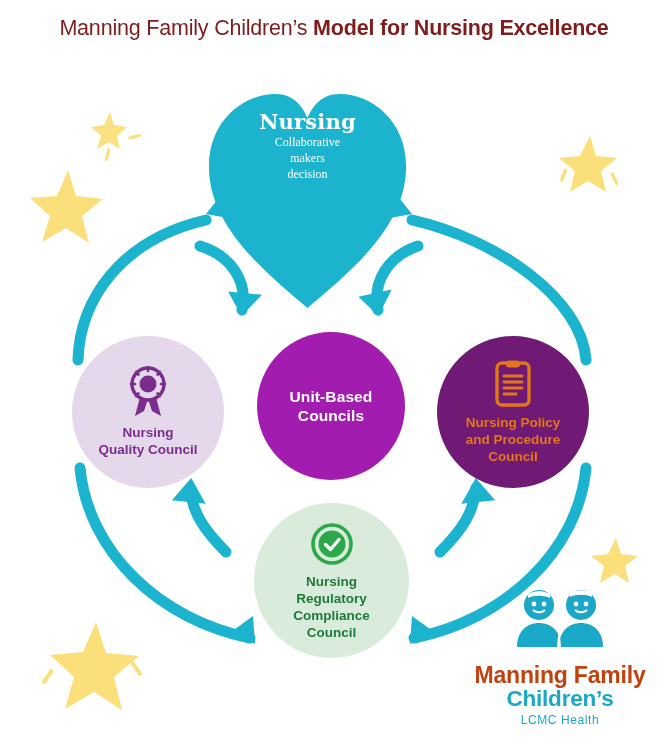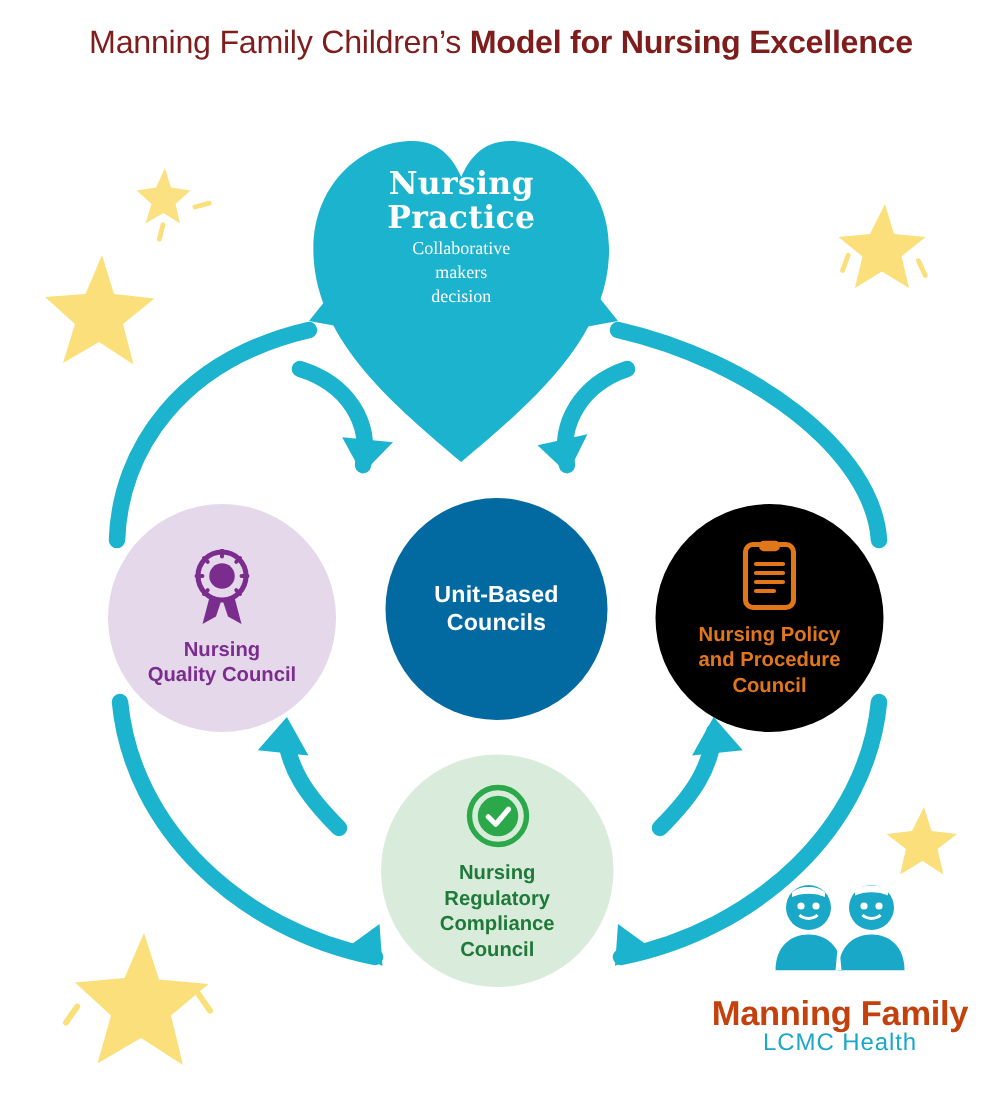--- a/index.html
+++ b/index.html
@@ -82,21 +82,21 @@
   }
 
   
   .center-circle {
     position: absolute;
     left: 257px;
     top: 272px;
     width: 148px;
     height: 148px;
     border-radius: 50%;
-    background: #0369a1;
+    background: #a21caf;
     color: #ffffff;
     display: flex;
     align-items: center;
     justify-content: center;
     text-align: center;
   }
   .center-circle .label {
     font-size: 15.5px;
     font-weight: 700;
     line-height: 19px;
@@ -130,21 +130,21 @@
     height: 152px;
     background: #e4d8ea;
   }
   #node-quality .label { color: #7b2d8e; }
 
   #node-policy {
     left: 437px;
     top: 276px;
     width: 152px;
     height: 152px;
-    background: #000000;
+    background: #701a75;
   }
   #node-policy .label { color: #e2761a; }
 
   #node-compliance {
     left: 254px;
     top: 443px;
     width: 155px;
     height: 155px;
     background: #d9ecdb;
   }
@@ -168,21 +168,21 @@
     letter-spacing: -0.2px;
   }
   .brand .name2 {
     font-size: 22.5px;
     font-weight: 700;
     color: #1aa8c8;
     line-height: 24px;
     letter-spacing: -0.2px;
   }
   .brand .sub {
-    font-size: 16px;
+    font-size: 12px;
     font-weight: 400;
     color: #1aa8c8;
     letter-spacing: 0.6px;
     line-height: 18px;
   }
 </style>
 </head>
 <body>
 
 <div class="title">
@@ -248,21 +248,20 @@
     </g>
   </svg>
 
   <div class="heart-wrap">
     <svg width="205" height="225" viewBox="0 0 205 225">
       <path d="M102.5 222 C 60 186, 6 142, 4 84 C 2 36, 38 8, 70 8 C 90 8, 98 22, 102.5 32 C 107 22, 115 8, 135 8 C 167 8, 203 36, 201 84 C 199 142, 145 186, 102.5 222 Z" fill="#1bb3ce"></path>
     </svg>
     <div class="heart-text">
       <div class="heart-title">
         <div>Nursing</div>
-        <div>Practice</div>
       </div>
       <div class="heart-sub">
         <div>Collaborative</div>
         <div>makers</div>
         <div>decision</div>
       </div>
     </div>
   </div>
 
   <div class="center-circle">
@@ -353,16 +352,17 @@
           <circle cx="75" cy="19" r="2.4"></circle>
           <circle cx="85" cy="19" r="2.4"></circle>
           <path d="M74 25 C 77 28, 83 28, 86 25" fill="none" stroke="#ffffff" stroke-width="2"></path>
           <path d="M69 9 C 73 4, 87 4, 91 9 L 91 12 C 85 9, 75 9, 69 12 Z"></path>
 
           <path d="M58 40 L 60 62 L 56 62 Z"></path>
         </g>
       </svg>
     </div>
     <div class="name1">Manning Family</div>
+    <div class="name2">Children’s</div>
     <div class="sub">LCMC Health</div>
   </div>
 
 </div>
 
 </body></html>

